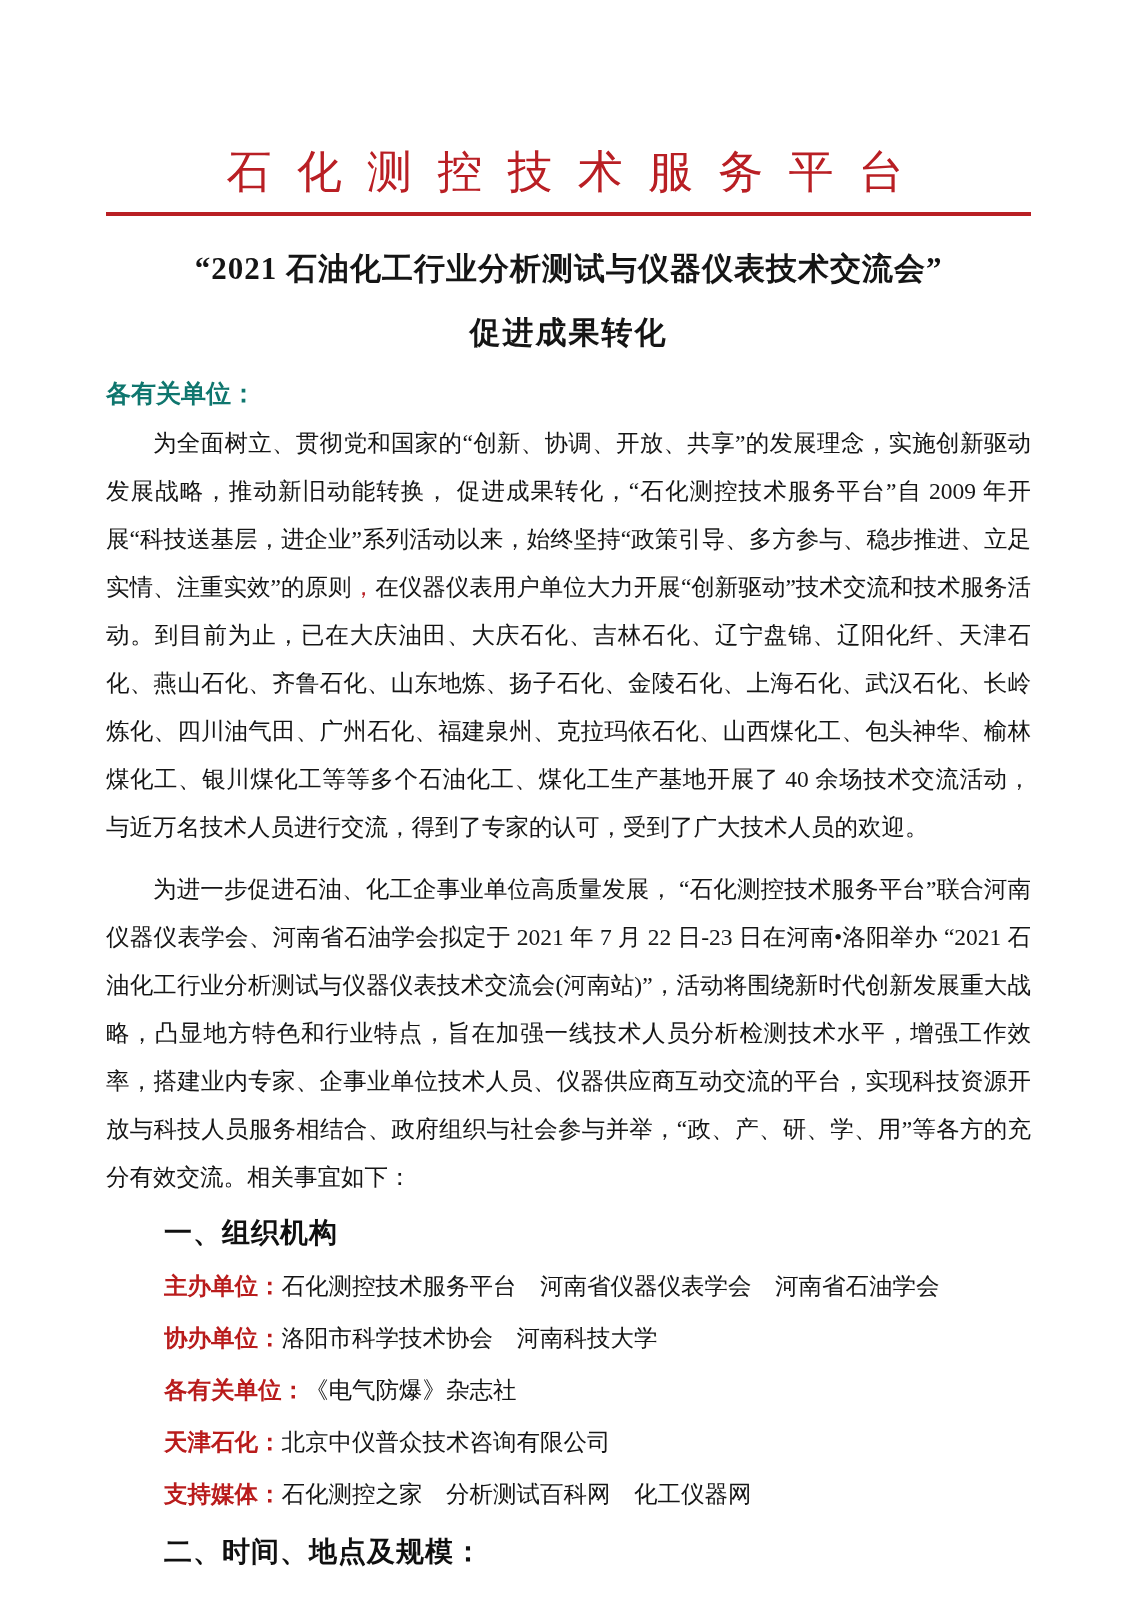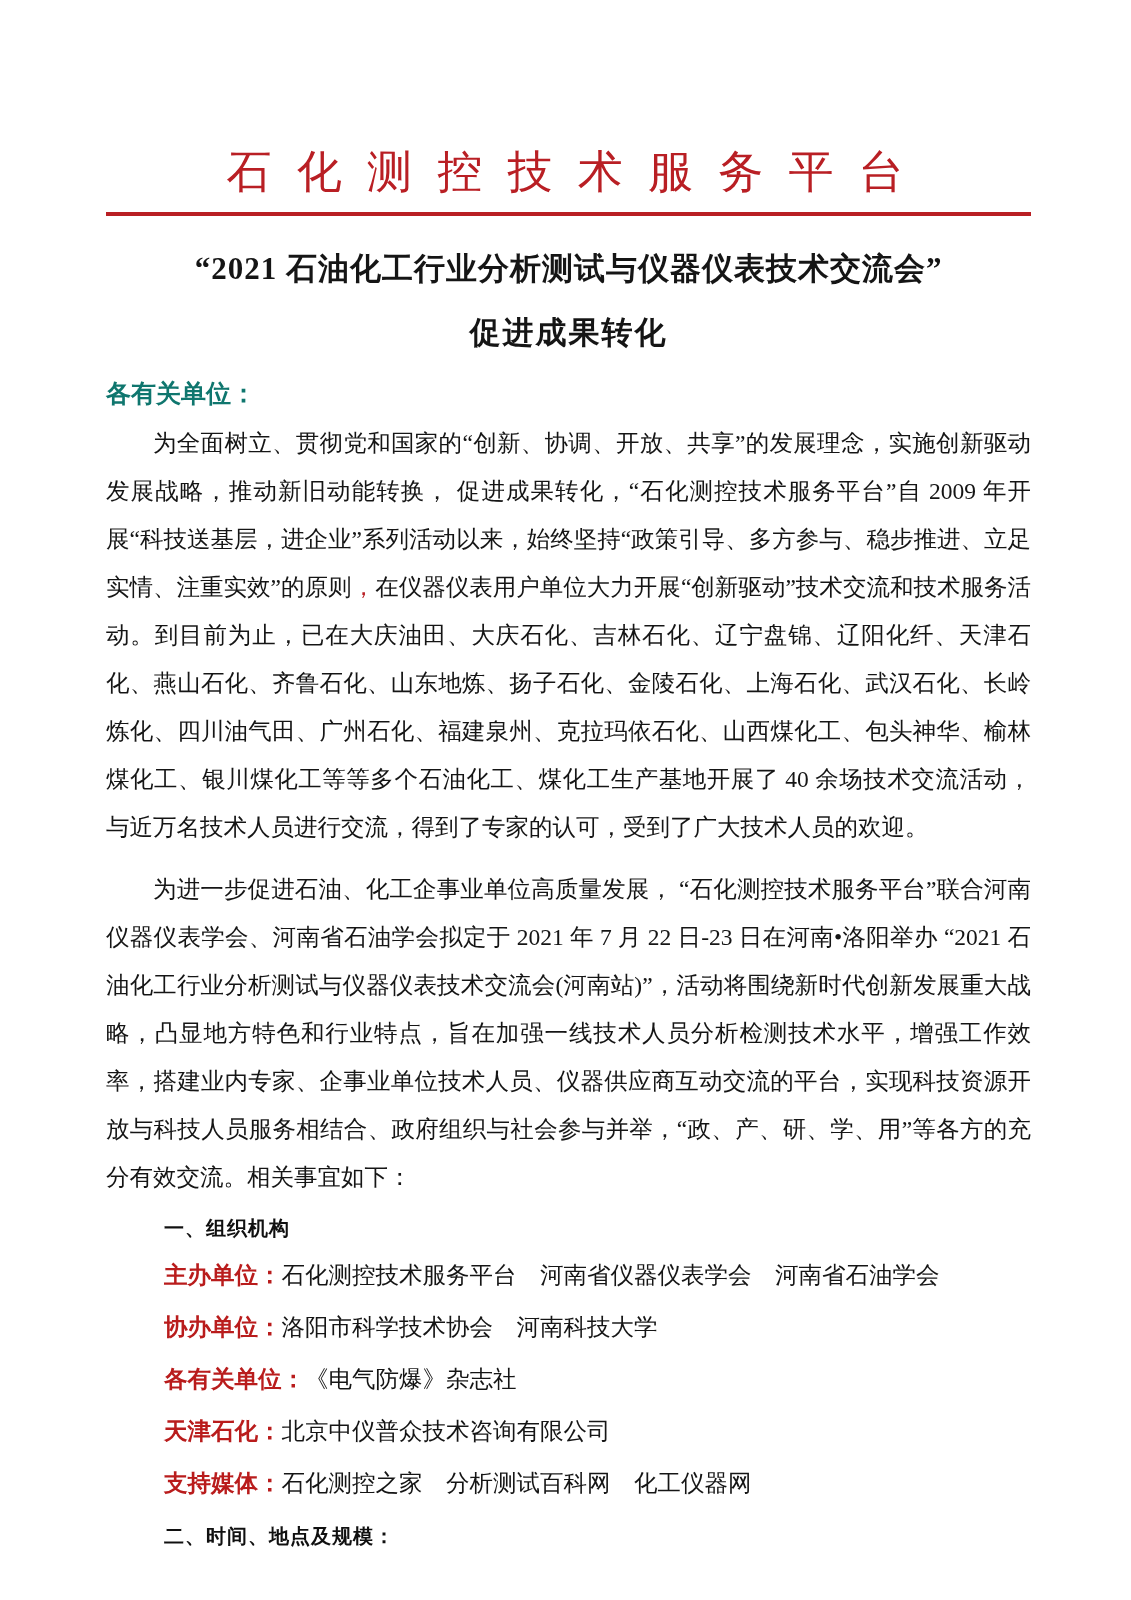--- a/index.html
+++ b/index.html
@@ -60,21 +60,21 @@
     text-align: justify;
     text-indent: 47px;
     margin-top: 10px;
     word-break: break-all;
   }
   .body-par.second { margin-top: 14px; }
   .red-char { color: var(--accent); }
   .sec-heading {
     font-family: "Liberation Sans", "DejaVu Sans", sans-serif;
     font-weight: bold;
-    font-size: 20px;
+    font-size: 28px;
     line-height: 1.3;
     margin: 14px 0 0 58px;
     color: #101010;
     letter-spacing: 1px;
   }
   .org-list {
     list-style: none;
     margin: 8px 0 0 58px;
   }
   .org-list li {

